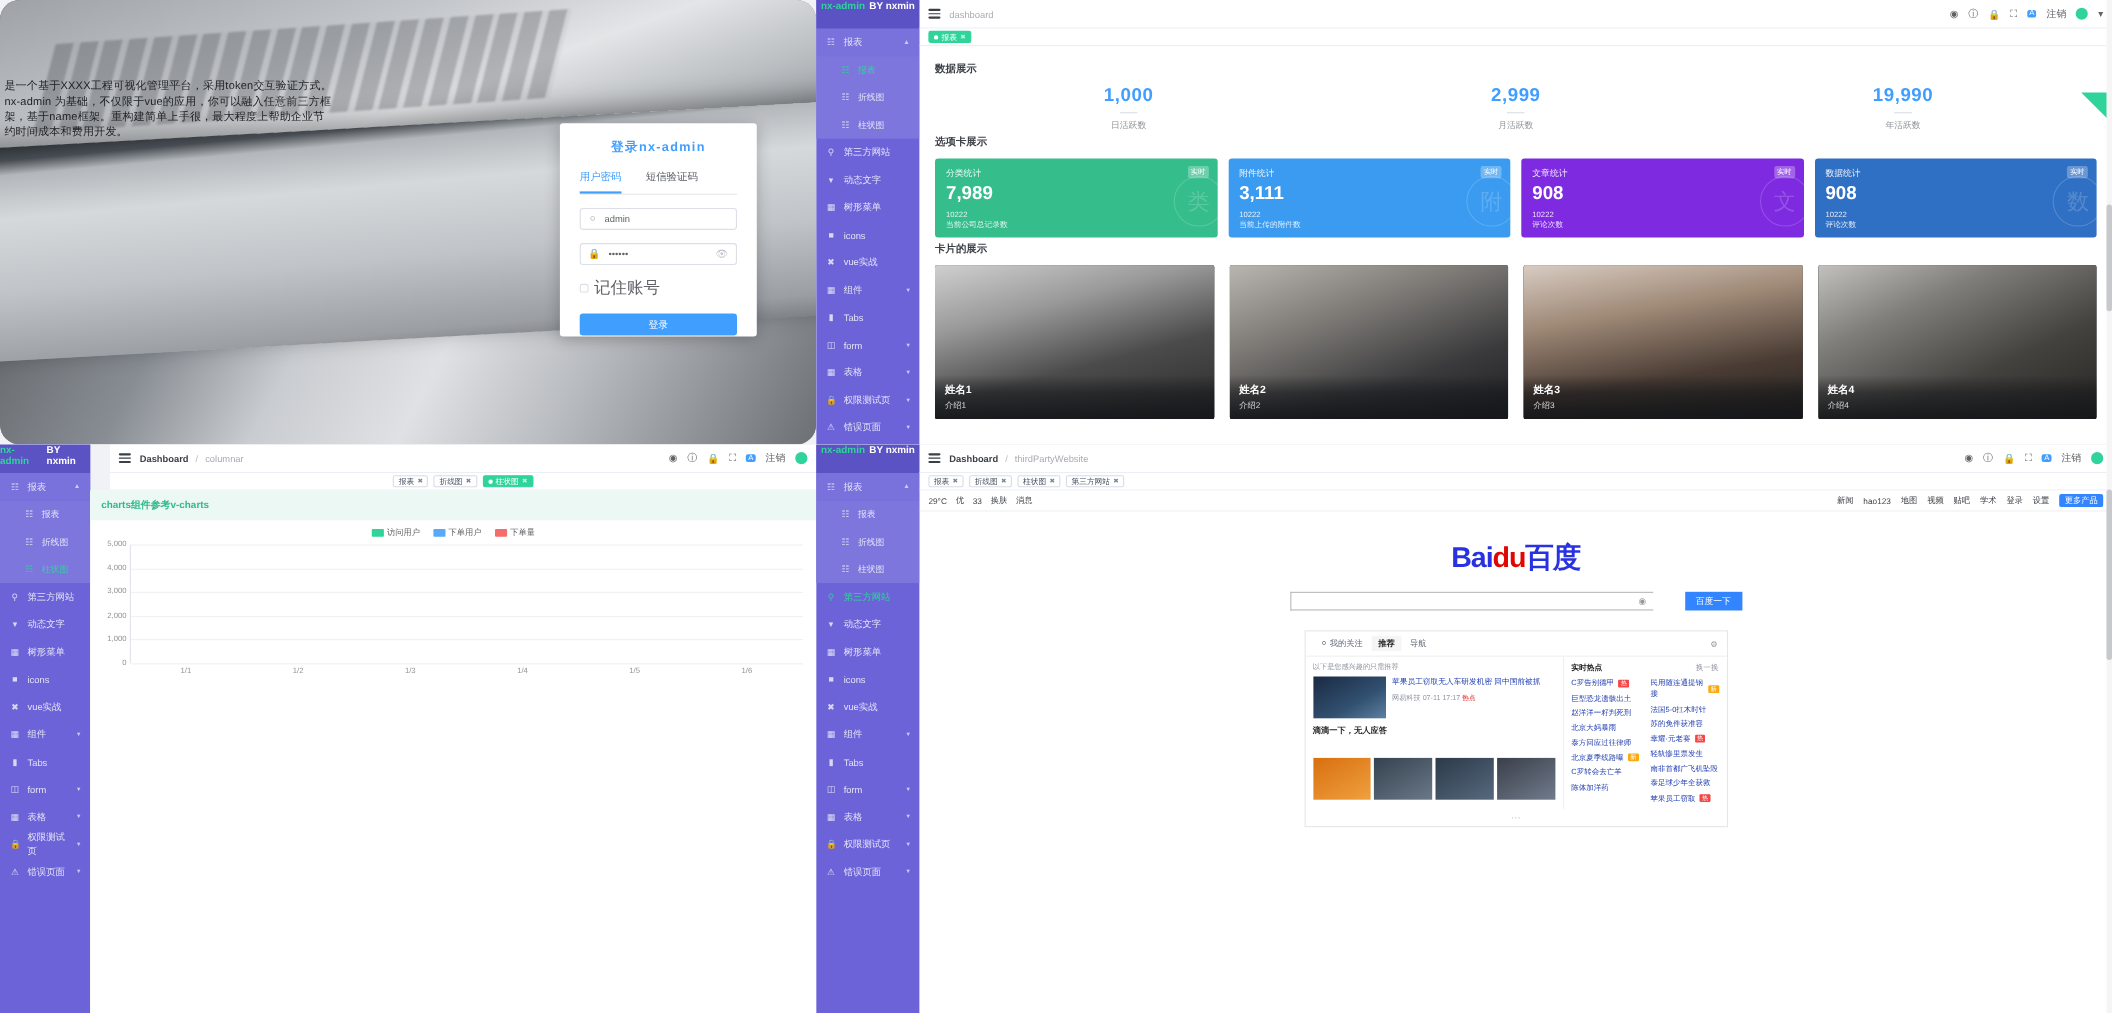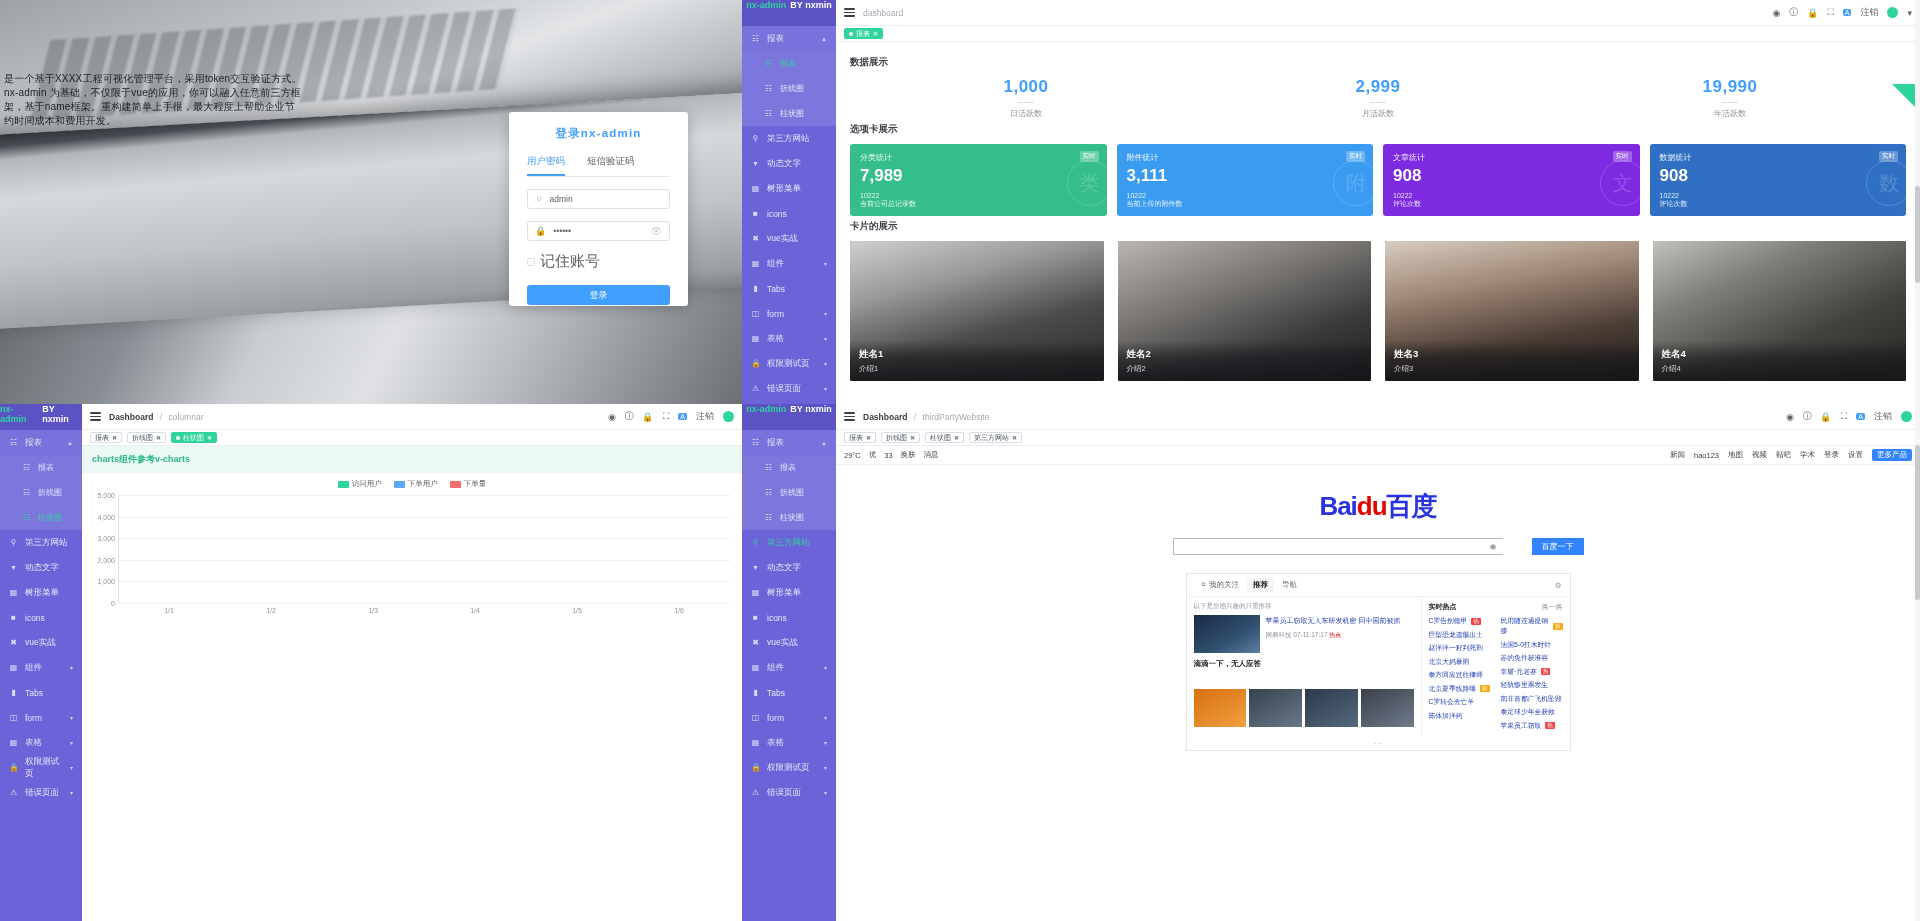--- a/index.html
+++ b/index.html
@@ -6,21 +6,21 @@
   html, body { width: 1920px; height: 921px; overflow: hidden; }
   body {
     font-family: "Liberation Sans", "DejaVu Sans", sans-serif;
     font-size: 12px;
     background: #f0f2f5;
     position: relative;
   }
   .panel { position: absolute; overflow: hidden; }
 
   
-  #panel-login { left:0; top:0; width:742px; height:404px; }
+  #panel-login { left:0; top:0; width:742px; height:404px;border-radius:18px; }
   .login-bg {
     position:absolute; inset:0;
     background:
       linear-gradient(118deg, #6b6f74 0%, #6b6f74 14%, #23272b 15%, #23272b 17%, #6b6f74 18%, #888d93 32%, #c9ccd0 46%, #dfe1e4 60%, #b9bcc0 74%, #8f9398 88%, #6c7075 100%),
       #8d9196;
   }
   .login-bg::before {
     content:""; position:absolute; left:0; top:0; width:100%; height:38%;
     background: linear-gradient(160deg, #9ea2a7 0%, #c4c7cb 35%, #e3e5e7 55%, #aeb2b6 80%, #7d8186 100%);
   }
@@ -147,21 +147,21 @@
   .pcard .sub { font-size:7.5px; opacity:.8; margin-top:3px; }
   .corner-tri {
     position:absolute; right:0; top:42px; width:0; height:0;
     border-top:28px solid #2fd49a; border-left:28px solid transparent;
   }
 
   
   #panel-chart { left:0; top:404px; width:742px; height:517px; background:#f0f2f5; }
   #panel-chart .content { position:absolute; left:82px; right:0; top:42px; bottom:0; background:#fff; }
   #panel-chart .sidebar { width:82px; }
-  #panel-chart .topbar, #panel-chart .tagbar { left:82px; }
+  #panel-chart .topbar, #panel-chart .tagbar { left:100px;justify-content:center; }
   .chart-head { background:#ecf8f3; color:#2fb98a; font-size:9px; font-weight:700; padding:7px 10px; }
   .chart-area { position:relative; height:140px; margin:6px 8px 0 8px; }
   .legend { display:flex; justify-content:center; gap:12px; font-size:7.5px; color:#606266; margin-bottom:6px; }
   .legend span { display:flex; align-items:center; gap:3px; }
   .legend i { width:11px; height:7px; display:inline-block; border-radius:1px; }
   .plot { position:relative; height:108px; margin-left:28px; margin-right:4px; border-left:1px solid #e0e3e8; }
   .gline { position:absolute; left:0; right:0; height:1px; background:#eef0f3; }
   .ytick { position:absolute; right:calc(100% + 4px); transform:translateY(-50%); font-size:7px; color:#909399; white-space:nowrap; }
   .bars { position:absolute; inset:0; display:flex; align-items:flex-end; }
   .bgroup { flex:1; display:flex; align-items:flex-end; justify-content:center; gap:2px; }

